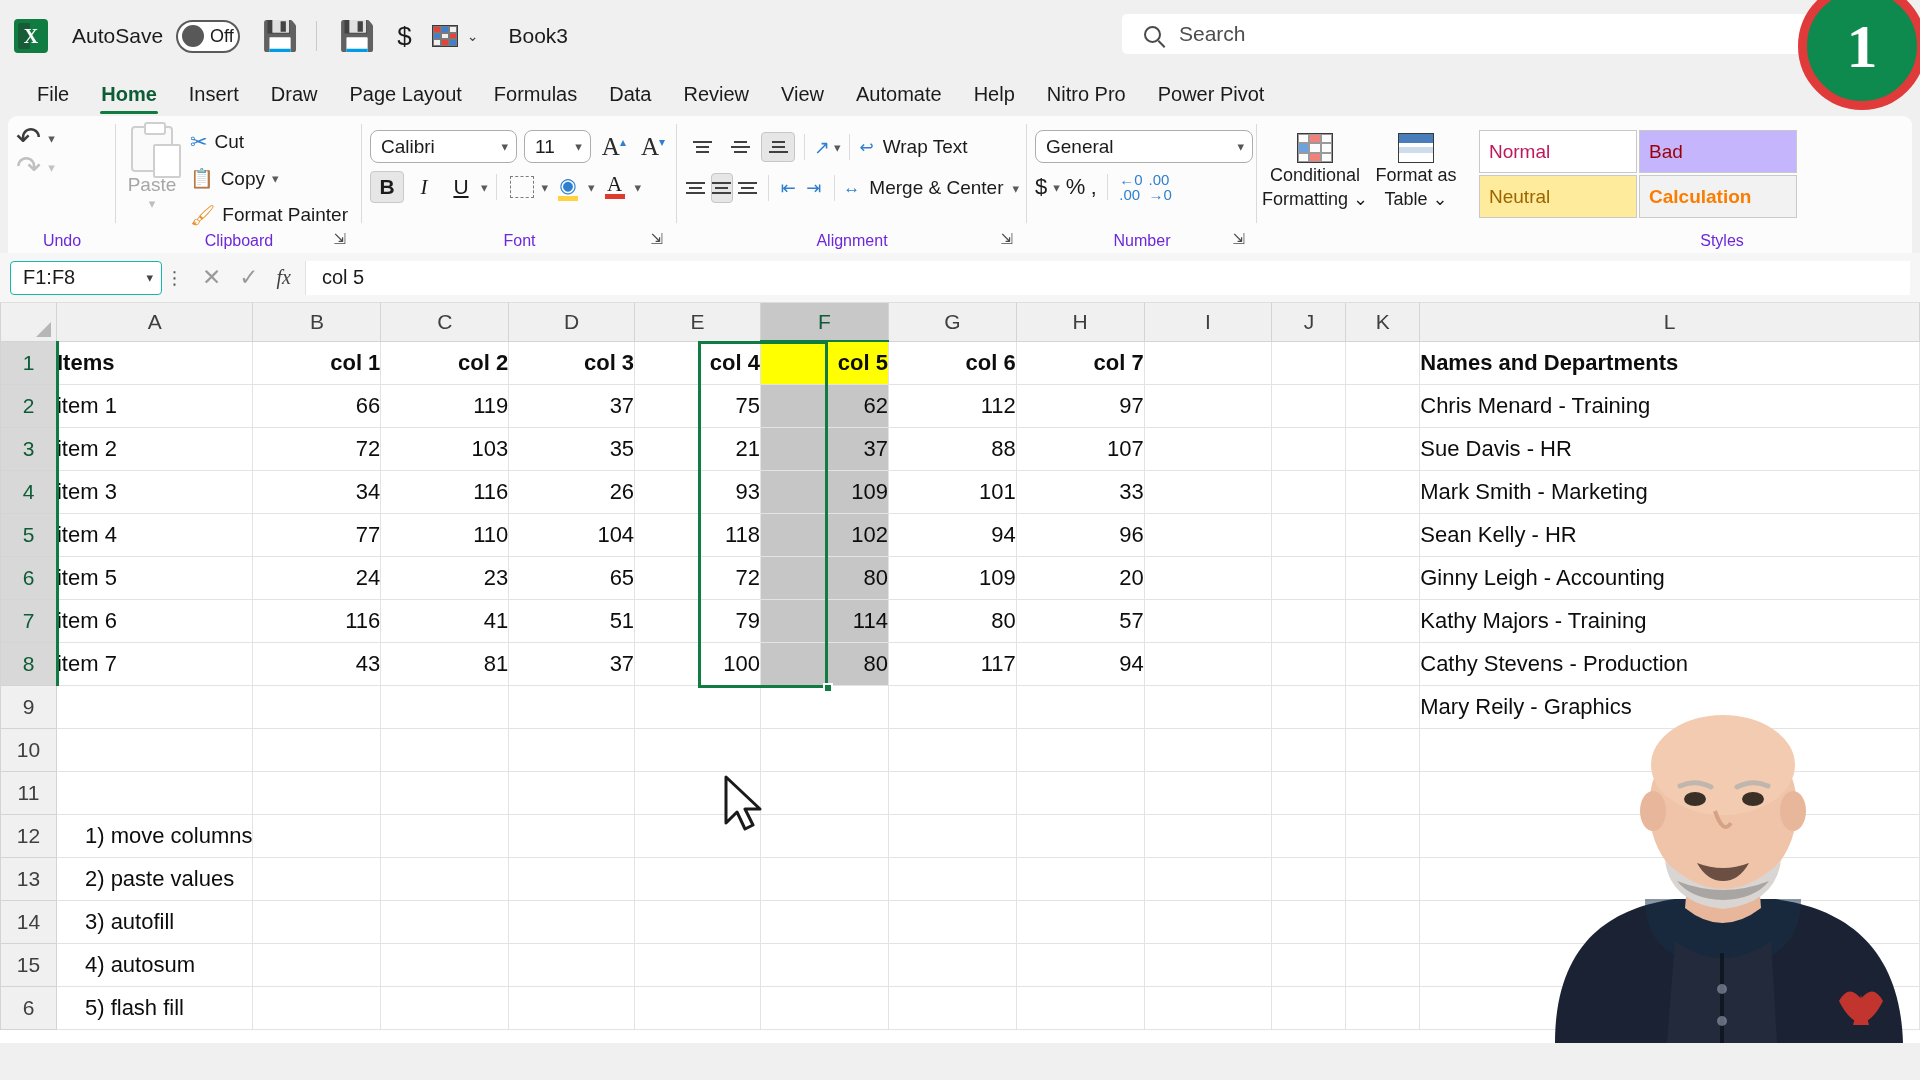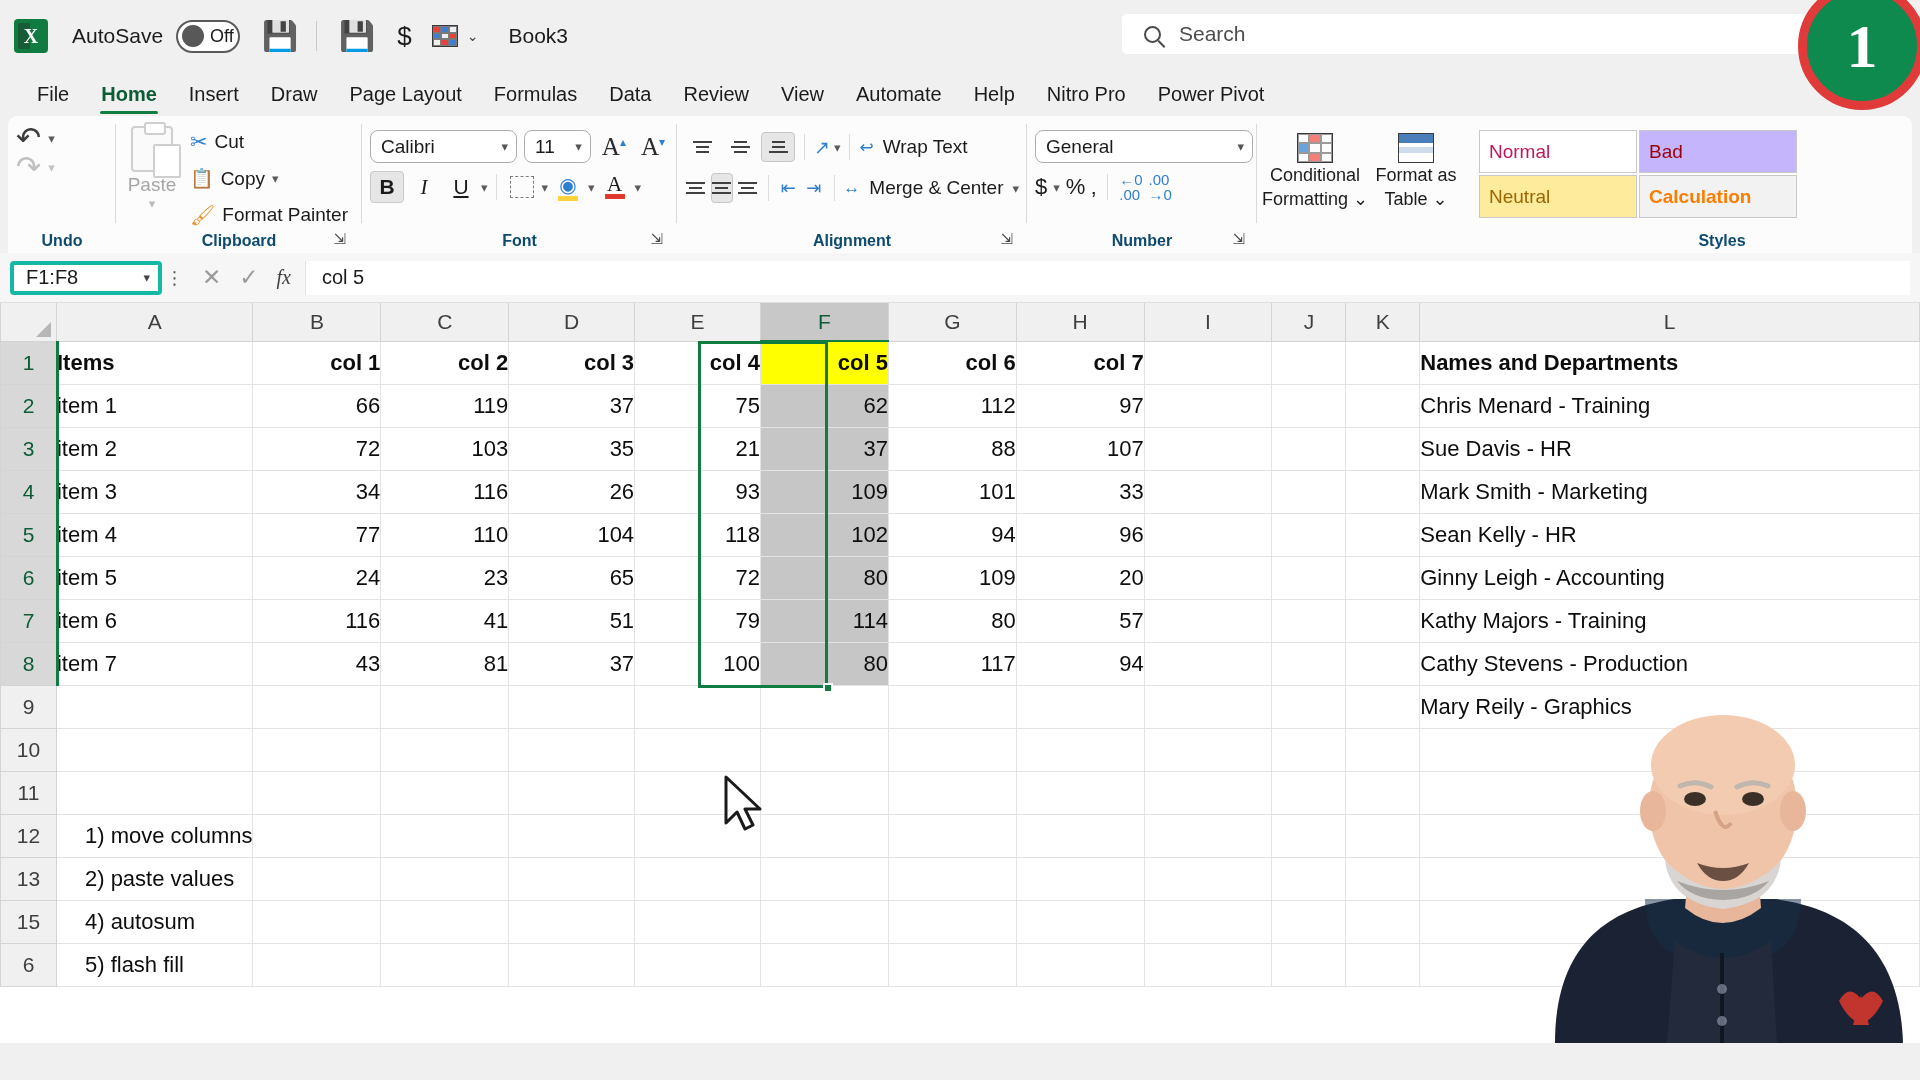--- a/index.html
+++ b/index.html
@@ -41,21 +41,21 @@
 
   
   .tabs { height:44px; background:#f0f0f0; display:flex; align-items:flex-end; padding-left:22px; gap:2px; }
   .tab { font-size:20px; color:#1b1b1b; padding:4px 15px 10px 15px; position:relative; white-space:nowrap; }
   .tab.active { color:#0c5c35; font-weight:bold; }
   .tab.active::after { content:""; position:absolute; left:14px; right:14px; bottom:2px; height:3px; background:#107c41; border-radius:2px; }
 
   
   .ribbon { margin:0 8px; height:137px; background:#fcfcfc; border-radius:9px 9px 0 0; display:flex; position:relative; overflow:hidden; }
   .grp { position:relative; display:flex; flex-direction:column; padding:6px 8px 0 8px; }
-  .grp .gtitle { position:absolute; bottom:3px; left:0; right:0; text-align:center; font-size:16px; color:#0c4a6e;font-weight:bold; }
+  .grp .gtitle { position:absolute; bottom:3px; left:0; right:0; text-align:center; font-size:16px; color:#6d28d9; }
   .grp .gsep { position:absolute; right:0; top:8px; bottom:30px; width:1px; background:#dadada; }
   .gbody { display:flex; align-items:flex-start; gap:4px; flex:1; }
 
   .icobtn { display:flex; align-items:center; gap:7px; padding:3px 6px; border-radius:4px; font-size:19px; color:#1b1b1b; white-space:nowrap; }
   .icobtn.col { flex-direction:column; gap:2px; text-align:center; }
   .sm { font-size:18px; }
 
   .undo-col { display:flex; flex-direction:column; gap:9px; padding-top:6px; }
   .undo-row { display:flex; align-items:center; gap:7px; }
   .arrow-u { font-size:30px; color:#3c3c3c; line-height:20px; }
@@ -119,21 +119,21 @@
   .fmt-ico::after{content:"";position:absolute;left:0;right:0;top:13px;height:6px;background:#cfdcec;}
   .stylegal { display:grid; grid-template-columns:repeat(2, 158px); grid-template-rows:43px 43px; gap:2px; margin-left:12px; }
   .stylecell { border:1px solid #c9c9c9; display:flex; align-items:center; padding-left:9px; font-size:19px; }
   .st-normal{background:#fff;color:#be185d}
   .st-bad{background:#c4b5fd;color:#9c0006}
   .st-neutral{background:#ffeb9c;color:#9c6500}
   .st-calc{background:#f2f2f2;color:#fa7d00;font-weight:bold}
 
   
   .fbar { height:50px; background:#f6f6f6; display:flex; align-items:center; padding:0 10px; gap:0; border-bottom:1px solid #dedede; }
-  .namebox { width:152px; height:34px; background:#fff; border:4px solid #14b8a6; border-radius:4px; display:flex; align-items:center; justify-content:space-between; padding:0 8px 0 12px; font-size:20px; color:#1b1b1b; }
+  .namebox { width:152px; height:34px; background:#fff; border:1px solid #14b8a6; border-radius:4px; display:flex; align-items:center; justify-content:space-between; padding:0 8px 0 12px; font-size:20px; color:#1b1b1b; }
   .namebox .cc { font-size:13px; color:#444; }
   .dots { width:26px; text-align:center; color:#555; font-size:18px; letter-spacing:1px; }
   .fbtns { display:flex; align-items:center; gap:18px; padding:0 14px; height:34px; }
   .fbtns span { font-size:23px; color:#9a9a9a; }
   .fbtns .fx { color:#404040; font-style:italic; font-family:"Liberation Serif", serif; font-size:20px; }
   .fcontent { flex:1; height:34px; background:#fff; display:flex; align-items:center; padding-left:16px; font-size:20px; color:#1b1b1b; border-left:1px solid #e2e2e2; }
 
   
   .gridwrap { position:relative; background:#fff; height:740px; overflow:hidden; }
   table.sheet { border-collapse:collapse; table-layout:fixed; }
@@ -645,20 +645,35 @@
         <td class="cell"></td>
         <td class="cell"></td>
         <td class="cell"></td>
         <td class="cell"></td>
         <td class="cell"></td>
         <td class="cell"></td>
       </tr>
       <tr>
         <th class="rowhdr">13</th>
         <td class="cell txt overflow">2) paste values</td>
+        <td class="cell"></td>
+        <td class="cell"></td>
+        <td class="cell"></td>
+        <td class="cell"></td>
+        <td class="cell"></td>
+        <td class="cell"></td>
+        <td class="cell"></td>
+        <td class="cell"></td>
+        <td class="cell"></td>
+        <td class="cell"></td>
+        <td class="cell"></td>
+      </tr>
+      <tr>
+        <th class="rowhdr">14</th>
+        <td class="cell txt overflow">3) autofill</td>
         <td class="cell"></td>
         <td class="cell"></td>
         <td class="cell"></td>
         <td class="cell"></td>
         <td class="cell"></td>
         <td class="cell"></td>
         <td class="cell"></td>
         <td class="cell"></td>
         <td class="cell"></td>
         <td class="cell"></td>

